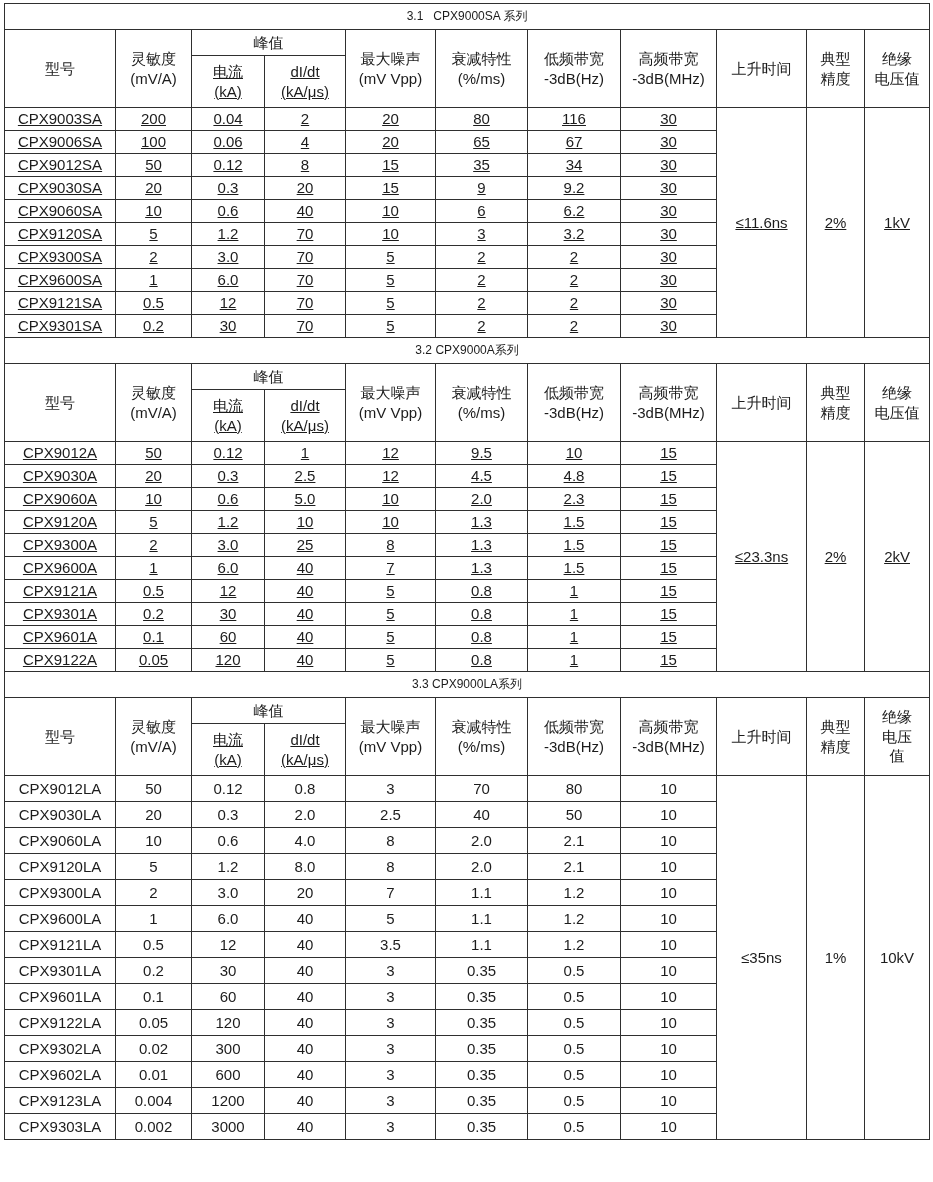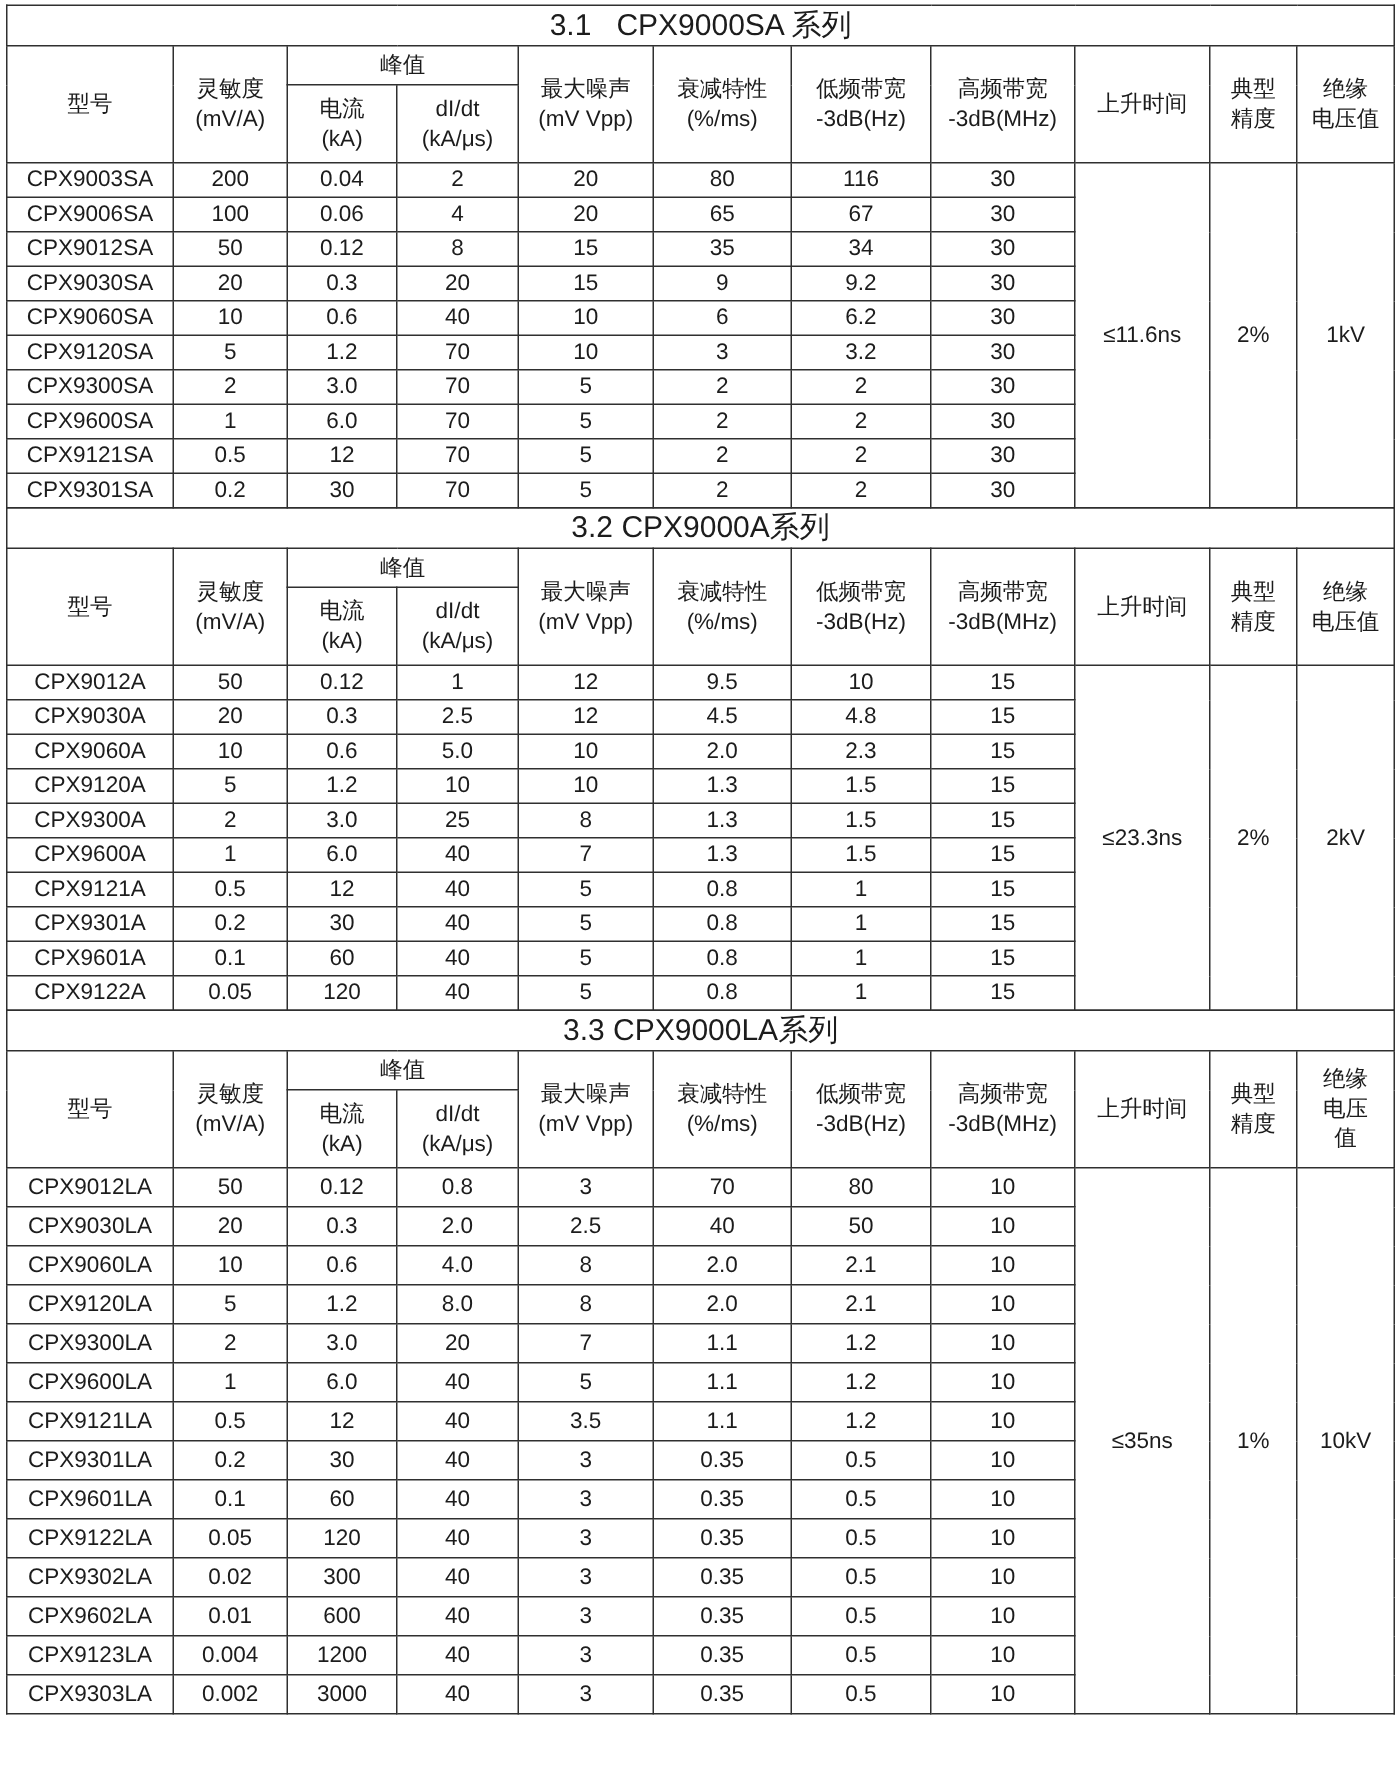--- a/index.html
+++ b/index.html
@@ -14,24 +14,24 @@
   }
   table.spec + table.spec{margin-top:-1px;padding-left:48px;}
   table.spec td, table.spec th{
     border:1px solid #2f2f2f;
     text-align:center;vertical-align:middle;
     font-weight:normal;padding:0 2px;
     font-size:15px;line-height:1.3;
     overflow:hidden;white-space:nowrap;
   }
   table.spec th{white-space:normal;margin-top:29px;}
-  tr.title-row td{font-size:20px;height:25px;}
+  tr.title-row td{font-size:12px;height:25px;}
   tr.hdr-a th{height:25px;}
-  tr.hdr-b th{height:51px;}
-  table.rh24 tr.data{height:23px;}
+  tr.hdr-b th{height:51px;text-decoration:underline;}
+  table.rh24 tr.data{height:23px;text-decoration:underline;}
   table.rh27 tr.data{height:26px;}
   td.merged-val{font-size:15px;}
 </style>
 </head>
 <body>
 
 <div class="page">
 
   <table class="spec rh24">
     <colgroup>

